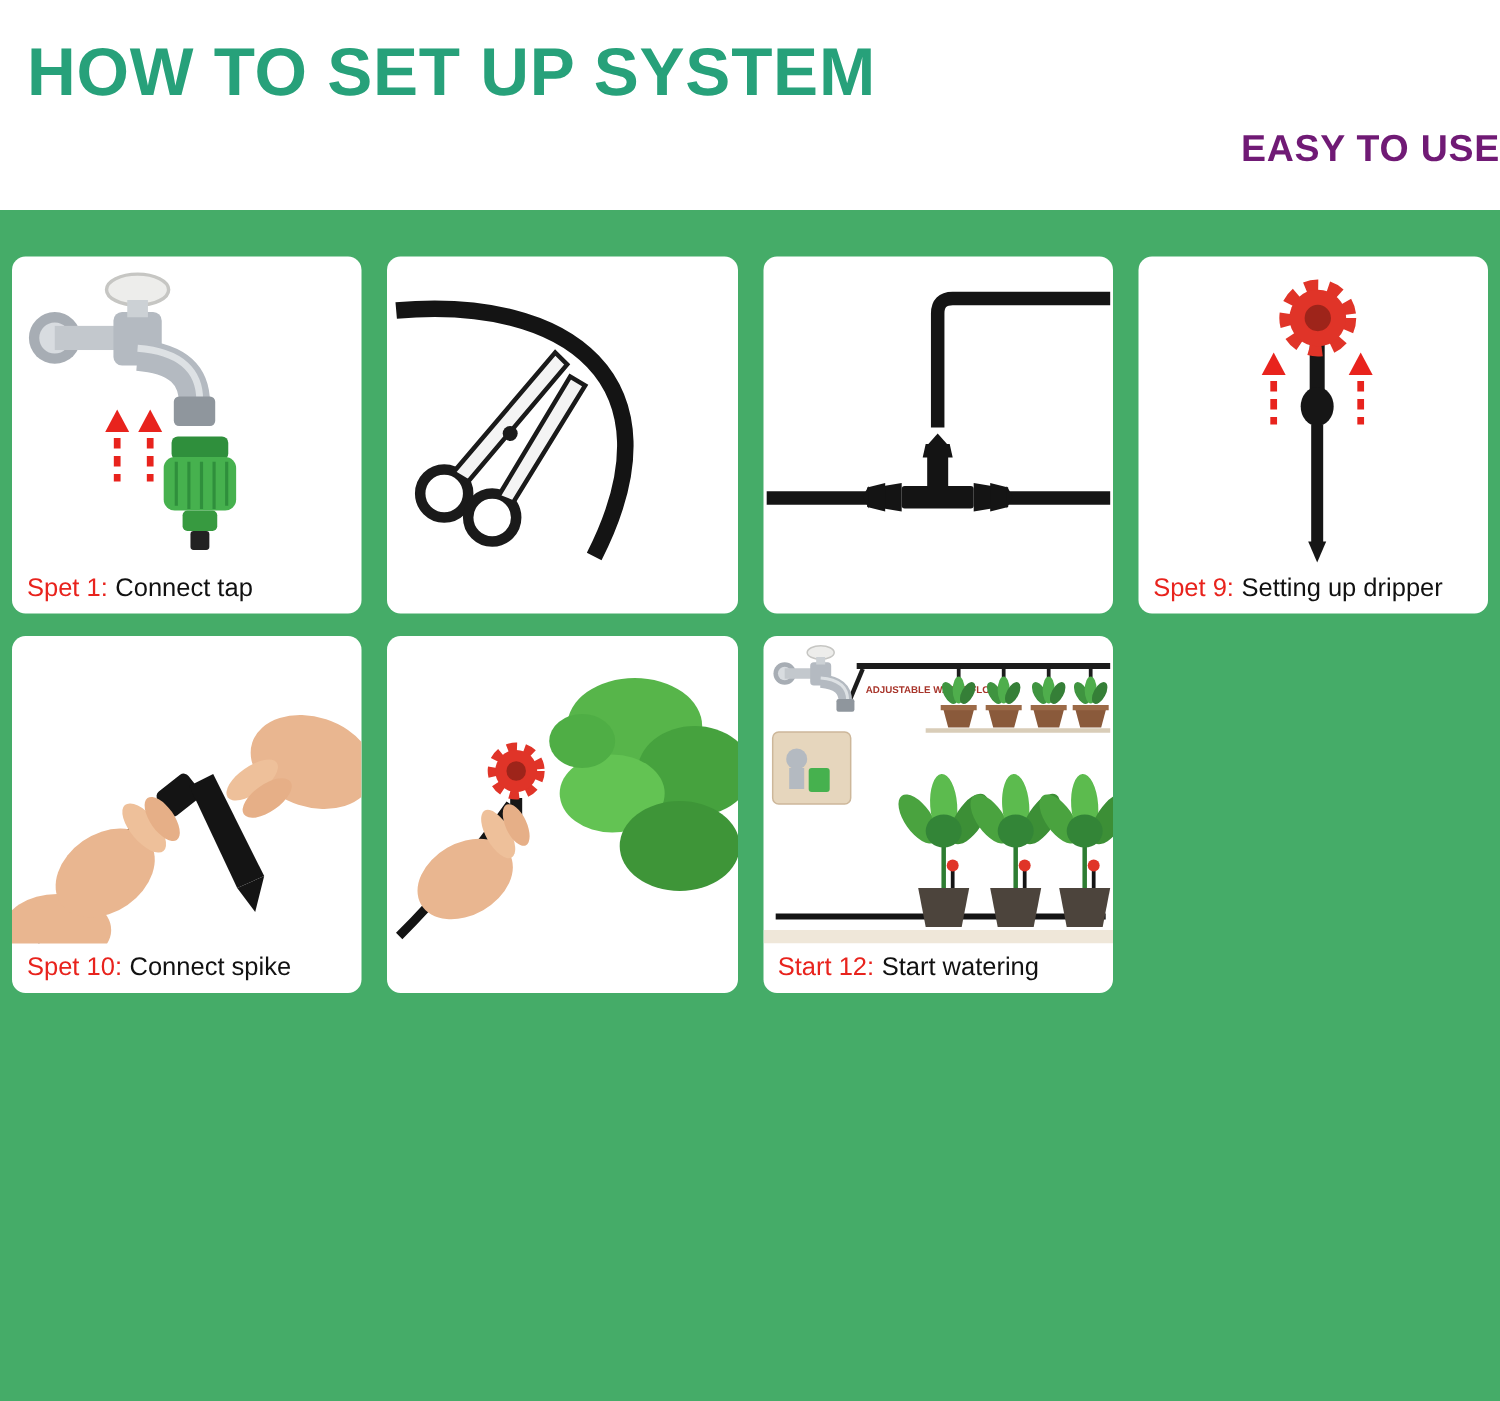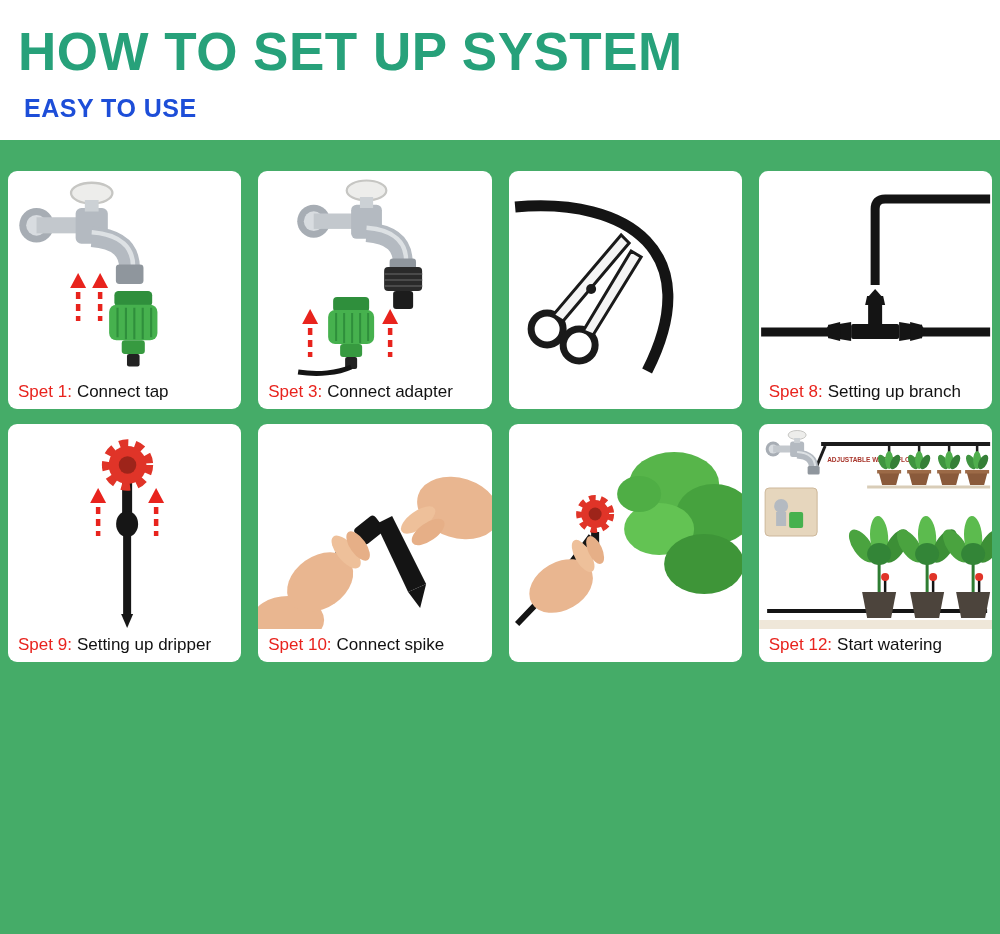--- a/index.html
+++ b/index.html
@@ -1,21 +1,21 @@
 <!DOCTYPE html>
 <html><head>
 <meta charset="utf-8">
 <style>
   * { box-sizing: border-box; }
   body { margin:0; background:#ffffff; font-family:"Liberation Sans", sans-serif; }
   .page { width:1000px; height:934px; overflow:hidden; background:#ffffff; }
 
   .header { height:140px; padding:24px 0 0 18px; background:#ffffff; }
-  .title { color:#27a17a; font-size:53px; font-weight:800; line-height:1.05; letter-spacing:0.5px; }
-  .subtitle { color:#1d4ed8; font-size:25px; font-weight:700; margin:14px 0 0 6px; letter-spacing:0.5px; }
+  .title { color:#27a17a; font-size:45px; font-weight:800; line-height:1.05; letter-spacing:0.5px; }
+  .subtitle { color:#701a75; font-size:25px; font-weight:700; margin:14px 0 0 6px; letter-spacing:0.5px;text-align:right; }
 
   .grid {
     height:794px; background:#45ac68;
     padding:31px 8px 0 8px;
     display:grid; grid-template-columns:repeat(4,1fr);
     grid-auto-rows:238px; gap:15px 17px;
   }
   .card { background:#ffffff; border-radius:9px; position:relative; overflow:hidden; }
   .art { width:100%; height:205px; display:block; }
   .cap { position:absolute; left:10px; bottom:7px; font-size:17px; color:#111; white-space:nowrap; }
@@ -123,54 +123,38 @@
         <use href="#sym-arrow-up" transform="translate(62,102)"></use>
         <use href="#sym-arrow-up" transform="translate(84,102)"></use>
         <use href="#sym-greenconn-v" transform="translate(101,120) scale(1.05)"></use>
       </svg>
       <div class="cap">
         <span class="lbl">Spet 1:</span><span class="txt">Connect tap</span>
       </div>
     </div>
 
 
-    <div class="card">
-      <svg class="art" viewBox="0 0 233 205">
-        <use href="#sym-faucet" transform="translate(38,4) scale(1.1)"></use>
-        <use href="#sym-black-adapter" transform="translate(126,96)"></use>
-        <use href="#sym-arrow-up" transform="translate(44,138)"></use>
-        <use href="#sym-arrow-up" transform="translate(124,138)"></use>
-        <use href="#sym-greenconn-v" transform="translate(70,126)"></use>
-        <path d="M93 196 C80 202 60 204 40 201" stroke="#141414" stroke-width="5" fill="none"></path>
-      </svg>
-      <div class="cap">
-        <span class="lbl">Spet 3:</span><span class="txt">Connect adapter</span>
-      </div>
-    </div>
 
 
     <div class="card">
       <svg class="art" viewBox="0 0 233 205">
         <path d="M6 36 C120 26 198 82 138 200" stroke="#141414" stroke-width="11" fill="none"></path>
         <use href="#sym-scissors" transform="translate(14,52)"></use>
       </svg>
     </div>
 
 
 
     <div class="card">
       <svg class="art" viewBox="0 0 233 205">
         <path d="M231 28 L126 28 Q116 28 116 38 L116 114" stroke="#141414" stroke-width="9" fill="none"></path>
         <line x1="2" y1="161" x2="70" y2="161" stroke="#141414" stroke-width="9"></line>
         <line x1="162" y1="161" x2="231" y2="161" stroke="#141414" stroke-width="9"></line>
         <use href="#sym-tee" transform="translate(66,118)"></use>
       </svg>
-      <div class="cap">
-        <span class="lbl">Spet 8:</span><span class="txt">Setting up branch</span>
-      </div>
     </div>
 
     <div class="card">
       <svg class="art" viewBox="0 0 233 205">
         <rect x="114" y="58" width="10" height="34" fill="#161616"></rect>
         <ellipse cx="119" cy="100" rx="11" ry="13" fill="#161616"></ellipse>
         <rect x="115" y="112" width="8" height="80" fill="#161616"></rect>
         <polygon points="113,190 125,190 119,204" fill="#161616"></polygon>
         <use href="#sym-dripper" transform="translate(87,14) scale(1.35)"></use>
         <use href="#sym-arrow-up" transform="translate(82,64)"></use>
@@ -257,18 +241,18 @@
           <line x1="214" y1="140" x2="214" y2="172" stroke="#2e7d32" stroke-width="3"></line>
           <polygon points="103,168 137,168 132,194 108,194" fill="#4c443c"></polygon>
           <polygon points="151,168 185,168 180,194 156,194" fill="#4c443c"></polygon>
           <polygon points="197,168 231,168 226,194 202,194" fill="#4c443c"></polygon>
           <use href="#sym-plant" transform="translate(85,96)"></use>
           <use href="#sym-plant" transform="translate(133,96)"></use>
           <use href="#sym-plant" transform="translate(179,96)"></use>
         </g>
       </svg>
       <div class="cap">
-        <span class="lbl">Spet 12:</span><span class="txt">Start watering</span>
+        <span class="lbl">Start 12:</span><span class="txt">Start watering</span>
       </div>
     </div>
 
   </div>
 </div>
 
 </body></html>

